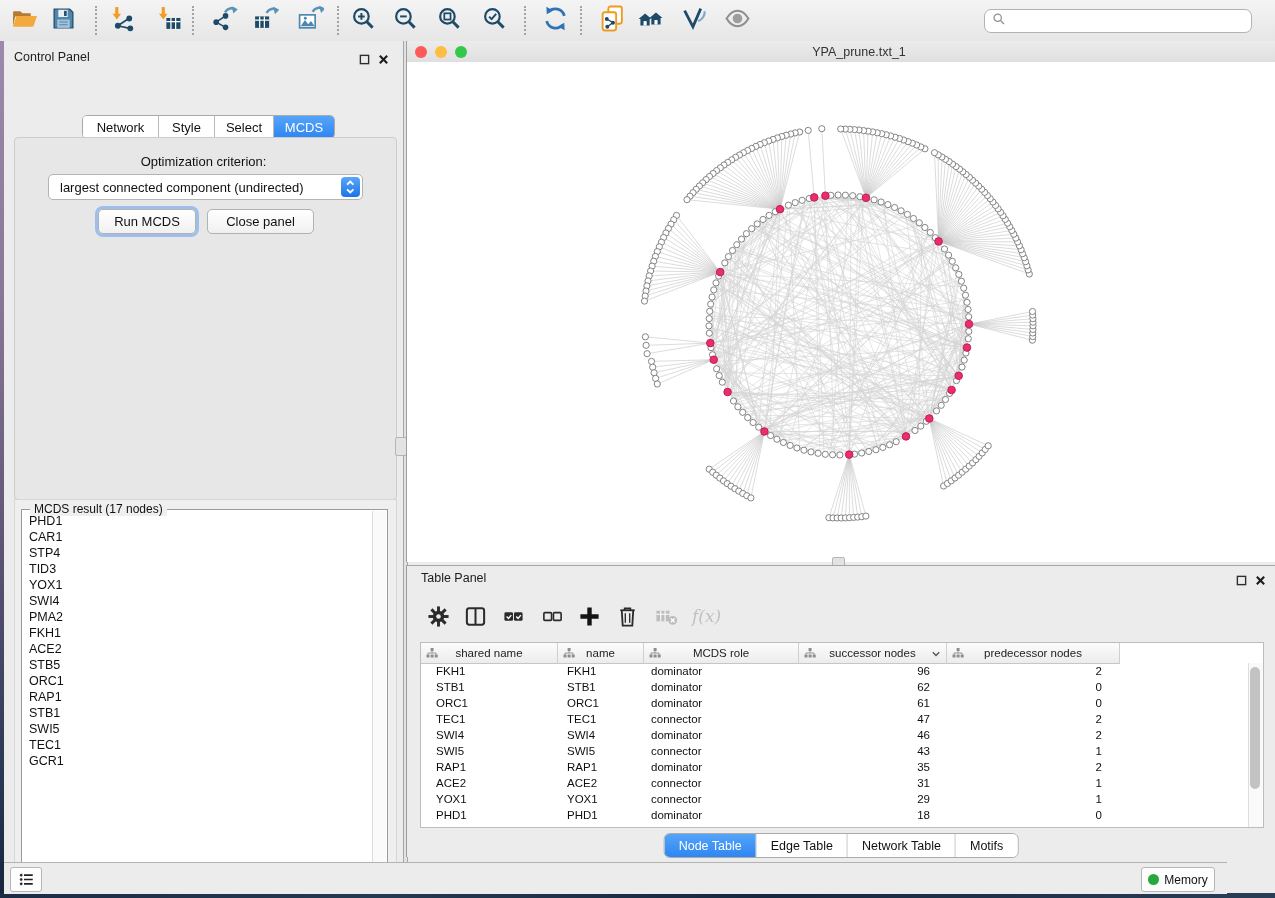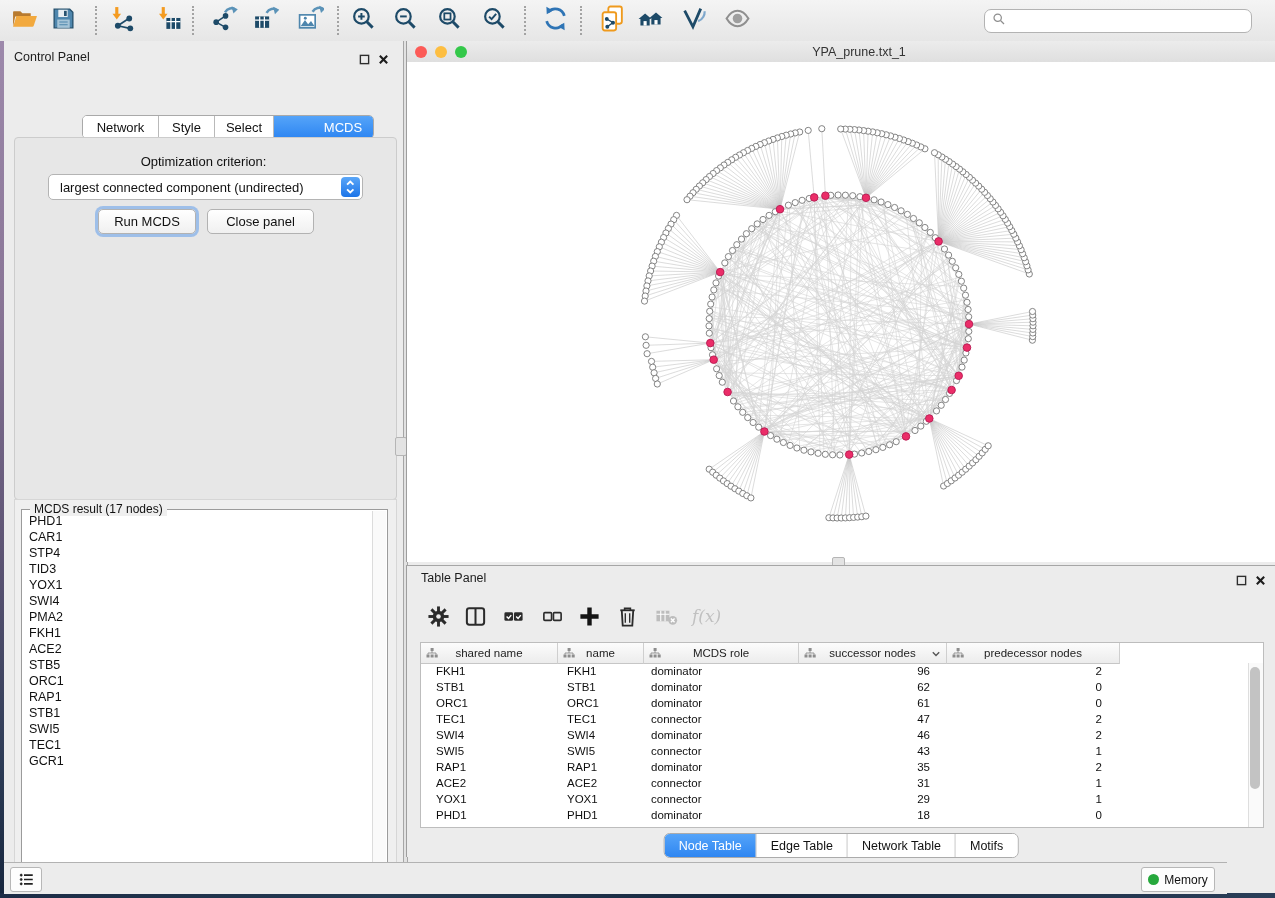--- a/index.html
+++ b/index.html
@@ -21,21 +21,21 @@
   #wall-bottom{left:0;top:893px;width:1275px;height:5px;background:linear-gradient(90deg,#1c2c46,#243a52 30%,#17273f 60%,#2a3e58);}
   
   #control-panel{left:4px;top:41px;width:399px;height:821px;background:#ececec;}
   .panel-title{font-size:12.5px;color:#1c1c1c;}
   .win-icons{position:absolute;display:flex;gap:8px;align-items:center;}
   .win-icons svg{width:11px;height:11px;}
   #cp-tabs{position:absolute;left:78px;top:74px;height:22px;display:flex;border:1px solid #a9a9a9;border-radius:5px;background:#fff;overflow:hidden;}
   .seg{height:22px;display:flex;align-items:center;justify-content:center;font-size:13px;color:#111;
        border-right:1px solid #b9b9b9;background:#fff;}
   .seg:last-child{border-right:none;}
-  .seg.sel{background:linear-gradient(#55a4f9,#2e86f2);color:#fff;padding-left:39px;}
+  .seg.sel{background:linear-gradient(#55a4f9,#2e86f2);color:#fff;}
   #cp-box{left:10px;top:96px;width:381px;height:361px;background:#e7e7e7;border:1px solid #cccccc;border-radius:4px;}
   #opt-label{left:0;top:113px;width:399px;text-align:center;font-size:13px;color:#111;}
   #criterion{left:44px;top:133px;width:313px;height:24px;background:#fff;border:1px solid #b4b4b4;border-radius:5px;
              display:flex;align-items:center;}
   #criterion .val{font-size:13px;color:#111;margin-left:11px;flex:1;}
   #criterion .stepper{width:19px;height:20px;margin-right:2px;border-radius:4px;background:linear-gradient(#5aa6f8,#1c74e8);
              display:flex;flex-direction:column;align-items:center;justify-content:center;}
   .btn{position:absolute;height:23px;background:linear-gradient(#ffffff,#f0f0f0);border:1px solid #b2b2b2;border-radius:5px;
        font-size:13px;color:#111;display:flex;align-items:center;justify-content:center;}
   #run-btn{left:94px;top:168px;width:96px;box-shadow:0 0 0 3px rgba(110,165,235,.6);}

